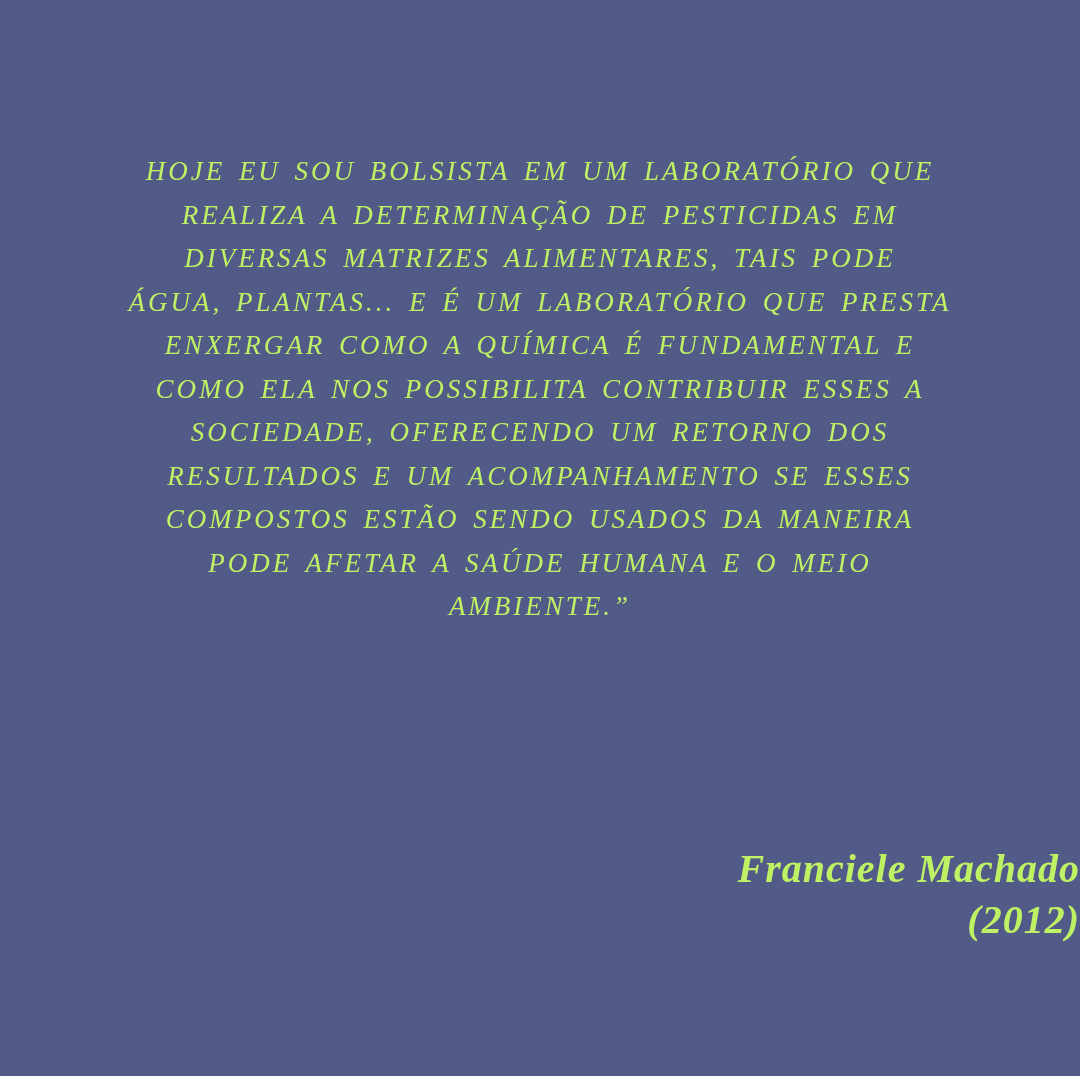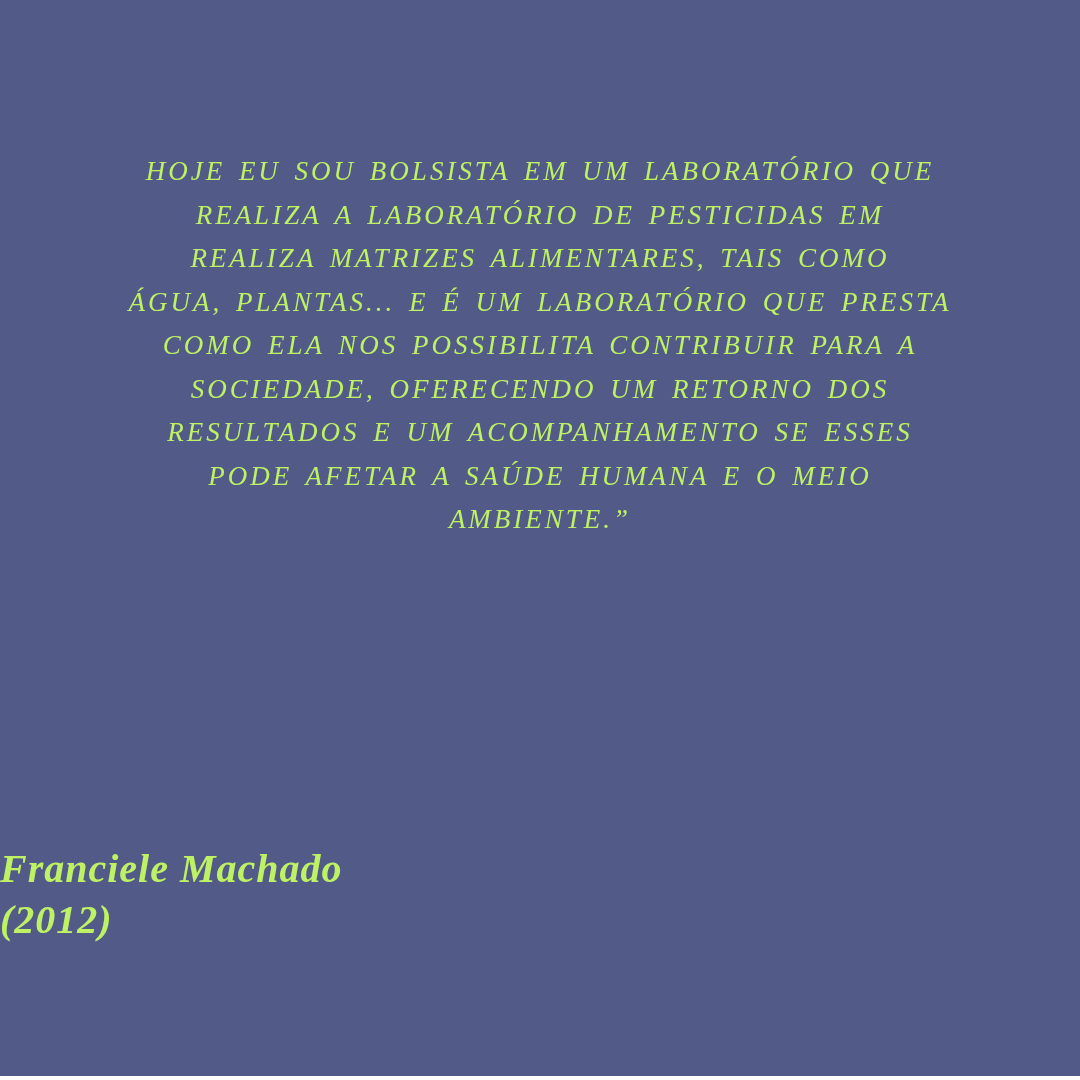--- a/index.html
+++ b/index.html
@@ -29,43 +29,45 @@
   .quote-line {
     line-height: 43.5px;
     height: 43.5px;
     white-space: nowrap;
   }
   .attribution {
     position: absolute;
     top: 843px;
     left: 0;
     right: 0;
-    text-align: left;
+    text-align: right;
     font-style: italic;
     font-weight: bold;
     font-size: 40px;
     letter-spacing: 1px;
   }
   .attribution > div {
     line-height: 51px;
   }
 </style>
 </head>
 <body>
 
 <div class="card">
 
   <div class="quote">
     <div class="quote-line">HOJE EU SOU BOLSISTA EM UM LABORATÓRIO QUE</div>
-    <div class="quote-line">REALIZA A LABORATÓRIO DE PESTICIDAS EM</div>
-    <div class="quote-line">REALIZA MATRIZES ALIMENTARES, TAIS COMO</div>
+    <div class="quote-line">REALIZA A DETERMINAÇÃO DE PESTICIDAS EM</div>
+    <div class="quote-line">DIVERSAS MATRIZES ALIMENTARES, TAIS PODE</div>
     <div class="quote-line">ÁGUA, PLANTAS... E É UM LABORATÓRIO QUE PRESTA</div>
-    <div class="quote-line">COMO ELA NOS POSSIBILITA CONTRIBUIR PARA A</div>
+    <div class="quote-line">ENXERGAR COMO A QUÍMICA É FUNDAMENTAL E</div>
+    <div class="quote-line">COMO ELA NOS POSSIBILITA CONTRIBUIR ESSES A</div>
     <div class="quote-line">SOCIEDADE, OFERECENDO UM RETORNO DOS</div>
     <div class="quote-line">RESULTADOS E UM ACOMPANHAMENTO SE ESSES</div>
+    <div class="quote-line">COMPOSTOS ESTÃO SENDO USADOS DA MANEIRA</div>
     <div class="quote-line">PODE AFETAR A SAÚDE HUMANA E O MEIO</div>
     <div class="quote-line">AMBIENTE.”</div>
   </div>
 
   <div class="attribution">
     <div>Franciele Machado</div>
     <div>(2012)</div>
   </div>
 
 </div>

